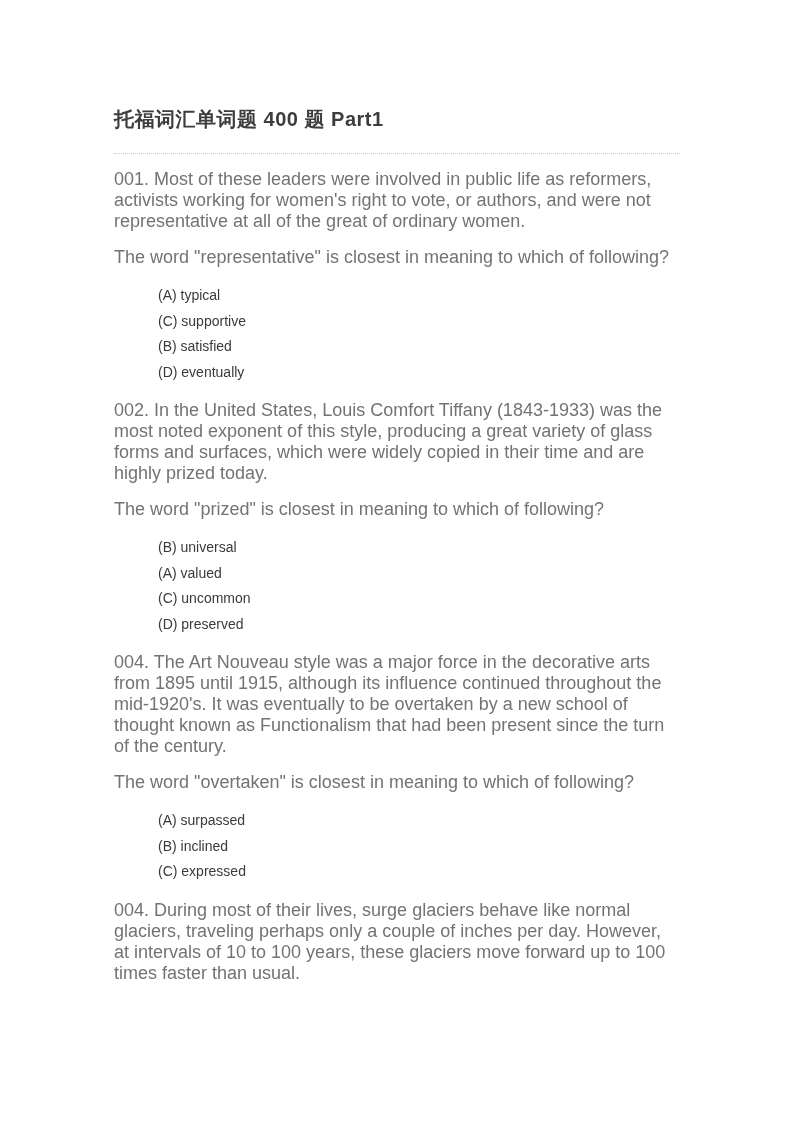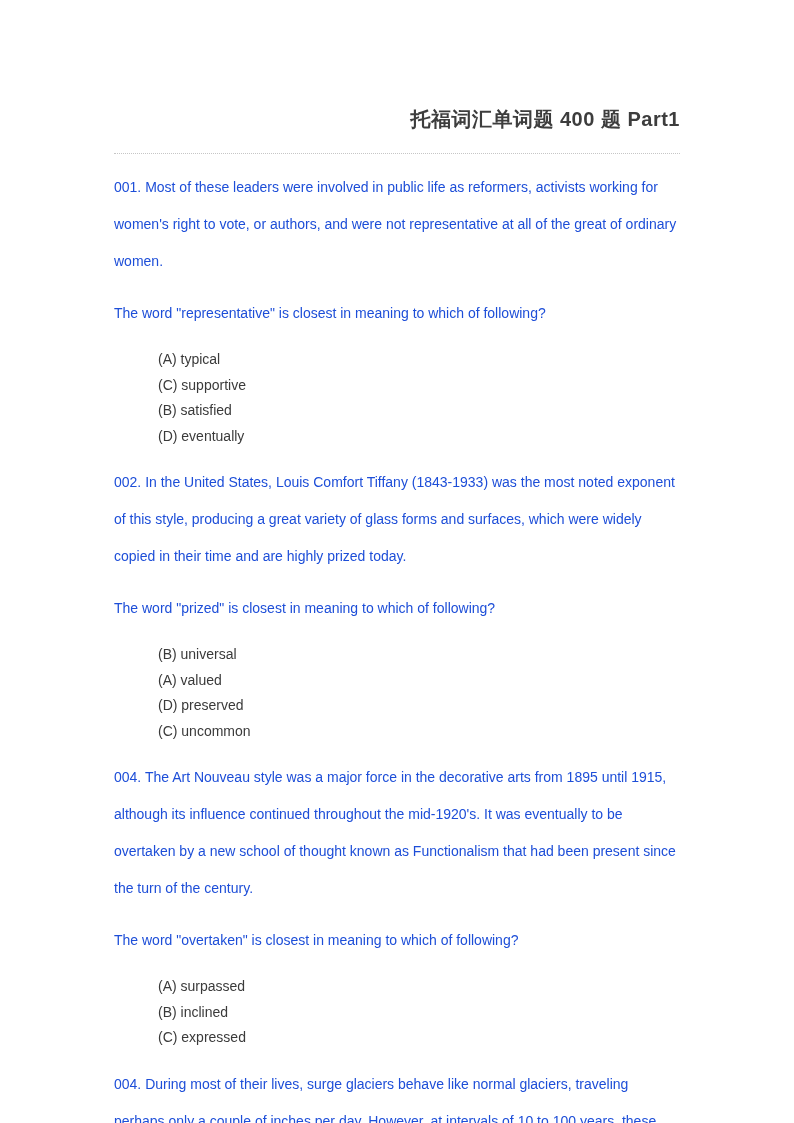--- a/index.html
+++ b/index.html
@@ -11,36 +11,36 @@
   }
   .page {
     width: 566px;
     margin: 0 auto;
     padding-top: 106px;
     color: #3a3a3a;
   }
   .title {
     font-size: 20px;
     font-weight: bold;
-    text-align: right;
+    text-align: left;
     color: #3d3d3d;
     letter-spacing: 0.5px;
     line-height: 26px;
   }
   .divider {
     border-top: 1px dotted #c6c6c6;
     margin-top: 21px;
     height: 0;
   }
   .para {
-    font-size: 14px;
-    line-height: 37px;
+    font-size: 18px;
+    line-height: 21px;
     margin-top: 15px;
     margin-bottom: 15px;
-    color: #1d4ed8;
+    color: #737373;
   }
   .options p {
     font-size: 14px;
     line-height: 25.5px;
     color: #3a3a3a;
   }
   .options {
     margin-top: 15px;
     margin-bottom: 15px;
     margin-left: 44px;
@@ -64,22 +64,22 @@
       <p>(D) eventually</p>
     </div>
   </section>
 
   <section>
     <p class="para">002. In the United States, Louis Comfort Tiffany (1843-1933) was the most noted exponent of this style, producing a great variety of glass forms and surfaces, which were widely copied in their time and are highly prized today.</p>
     <p class="para">The word "prized" is closest in meaning to which of following?</p>
     <div class="options">
       <p>(B) universal</p>
       <p>(A) valued</p>
+      <p>(C) uncommon</p>
       <p>(D) preserved</p>
-      <p>(C) uncommon</p>
     </div>
   </section>
 
   <section>
     <p class="para">004. The Art Nouveau style was a major force in the decorative arts from 1895 until 1915, although its influence continued throughout the mid-1920's. It was eventually to be overtaken by a new school of thought known as Functionalism that had been present since the turn of the century.</p>
     <p class="para">The word "overtaken" is closest in meaning to which of following?</p>
     <div class="options">
       <p>(A) surpassed</p>
       <p>(B) inclined</p>
       <p>(C) expressed</p>

